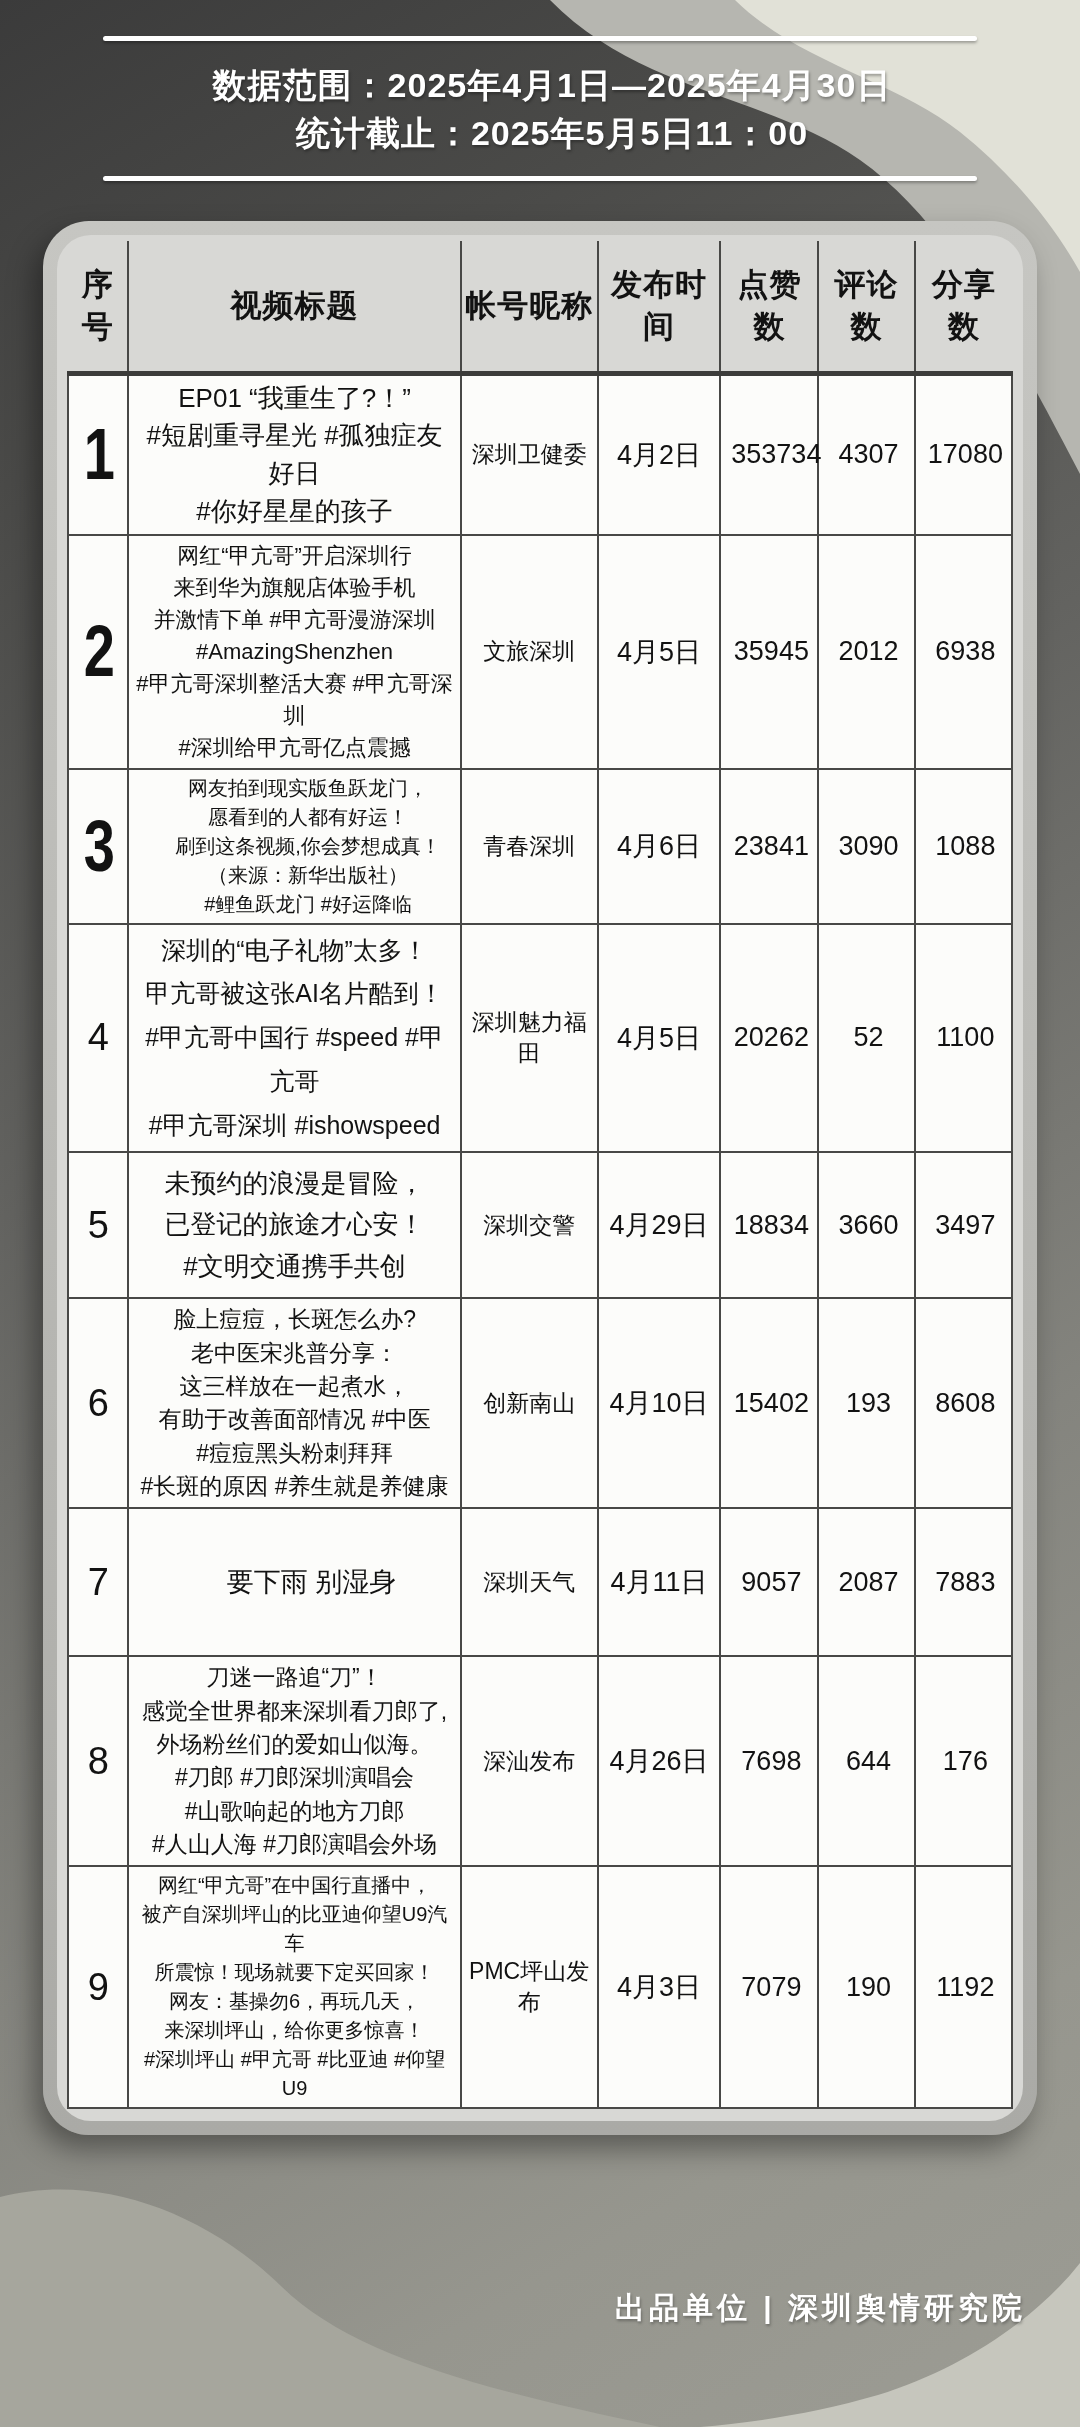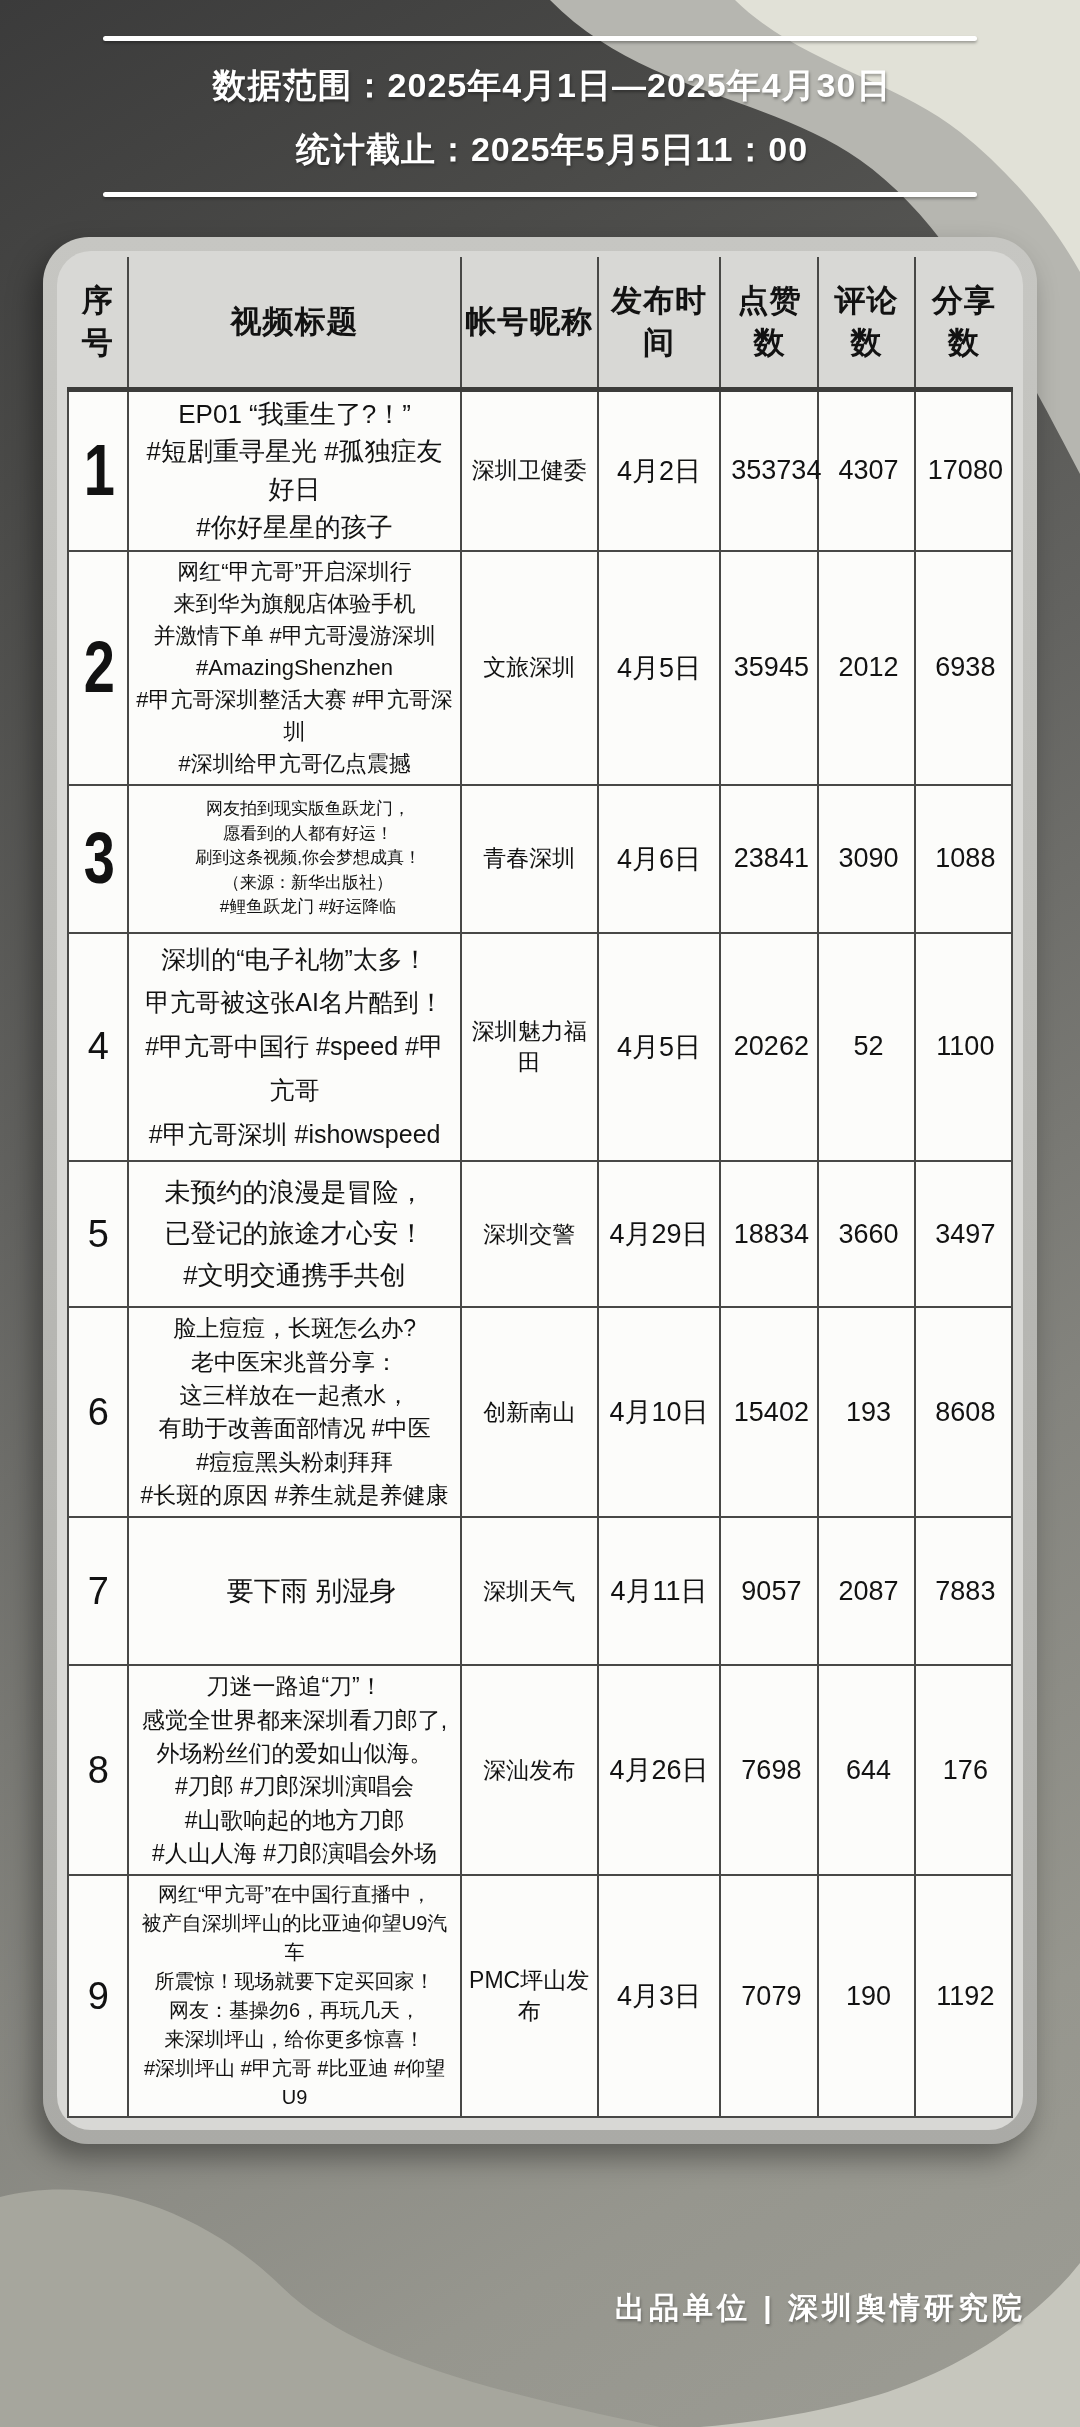--- a/index.html
+++ b/index.html
@@ -38,21 +38,21 @@
   .sub-title{
     margin:12px 0 0;text-align:center;
     font-size:85px;font-weight:800;letter-spacing:3px;color:#ffffff;
     text-shadow:0 0 7px #c8f6f2,0 0 20px #8fe9e4,0 0 34px #6fdfda,3px 4px 1px rgba(35,70,80,.35);
   }
 
   
   .meta{margin-top:36px;text-align:center;}
   .rule{width:874px;height:5px;background:#ffffff;margin:0 auto;border-radius:3px;box-shadow:0 2px 3px rgba(0,0,0,.3);}
   .meta p{
-    margin:16px;color:#ffffff;font-size:34px;font-weight:600;line-height:1.42;
+    margin:0;color:#ffffff;font-size:34px;font-weight:600;line-height:1.42;
     text-shadow:1px 2px 3px rgba(0,0,0,.35);letter-spacing:1px;padding-left:24px;
   }
   .meta .m1{margin-top:20px;}
   .meta .m2{margin-bottom:18px;}
 
   
   .card{
     width:966px;margin:40px auto 0;
     background:linear-gradient(180deg,#c6c6c2,#aaaaa6);
     border-radius:46px;padding:14px;
@@ -81,21 +81,21 @@
   .likes-cell,.comments-cell,.shares-cell{font-size:27px;padding-left:10px;}
 
   tbody tr:nth-child(1){height:146px;}  tbody tr:nth-child(2){height:166px;}
   tbody tr:nth-child(3){height:148px;}  tbody tr:nth-child(4){height:152px;}
   tbody tr:nth-child(5){height:146px;}  tbody tr:nth-child(6){height:158px;}
   tbody tr:nth-child(7){height:148px;}  tbody tr:nth-child(8){height:164px;}
   tbody tr:nth-child(9){height:158px;}  tbody tr:nth-child(10){height:150px;}
 
   tbody tr:nth-child(1) .title-cell{font-size:26px;}
   tbody tr:nth-child(2) .title-cell{font-size:22px;text-align:center;}
-  tbody tr:nth-child(3) .title-cell{font-size:17px;padding-left:33px;}
+  tbody tr:nth-child(3) .title-cell{font-size:20px;padding-left:33px;}
   tbody tr:nth-child(4) .title-cell{font-size:25px;line-height:1.75;margin-top:12px;}
   tbody tr:nth-child(5) .title-cell{font-size:26px;line-height:1.6;}
   tbody tr:nth-child(6) .title-cell{font-size:23px;}
   tbody tr:nth-child(7) .title-cell{font-size:27px;padding-left:40px;}
   tbody tr:nth-child(8) .title-cell{font-size:23px;}
   tbody tr:nth-child(9) .title-cell{font-size:20px;}
   tbody tr:nth-child(10) .title-cell{font-size:23px;}
 
   
   .credit{

